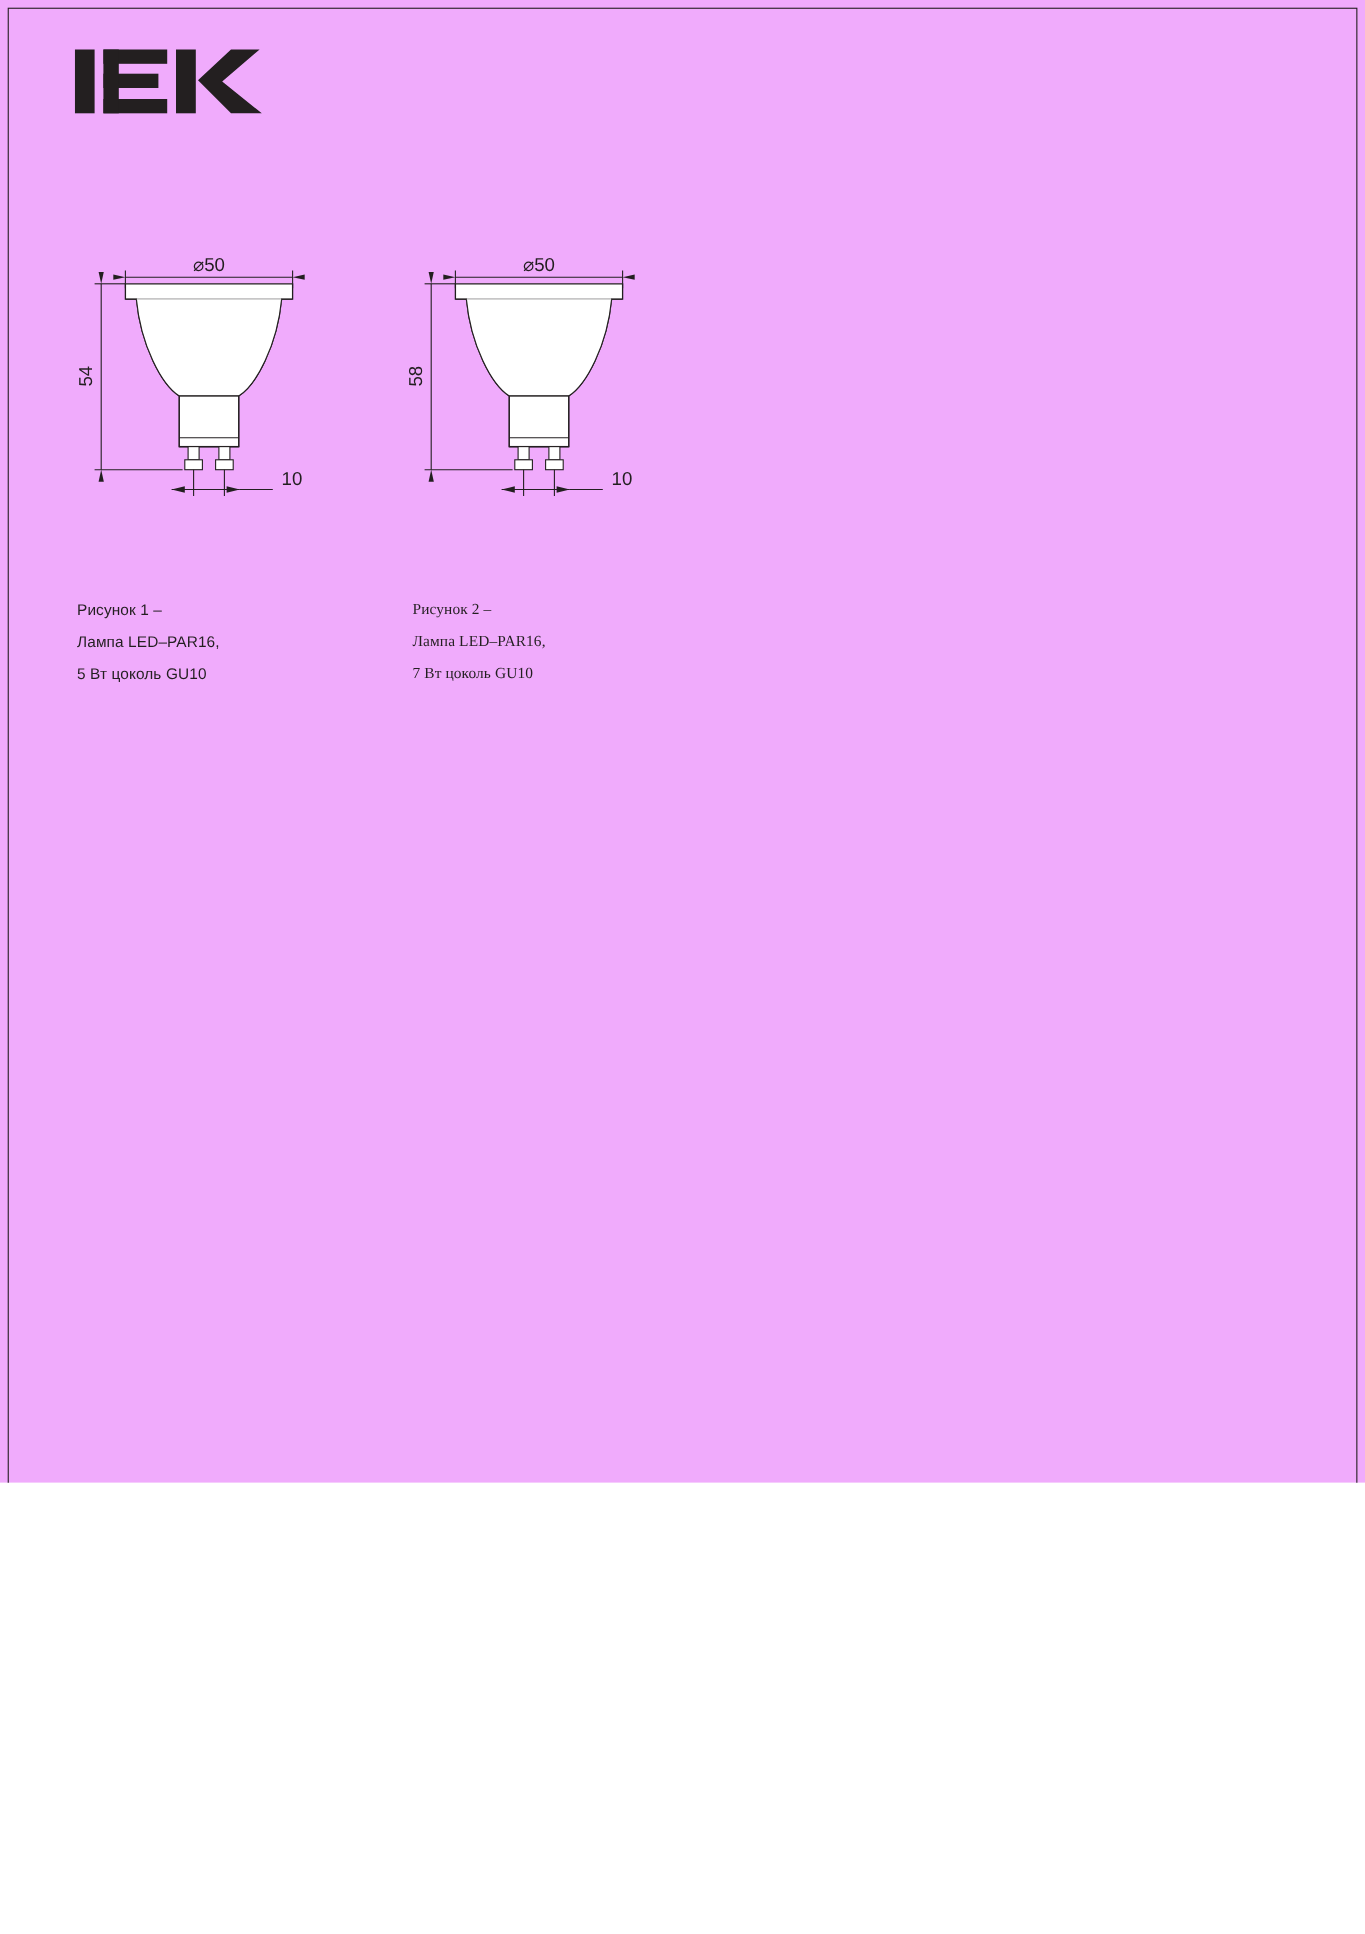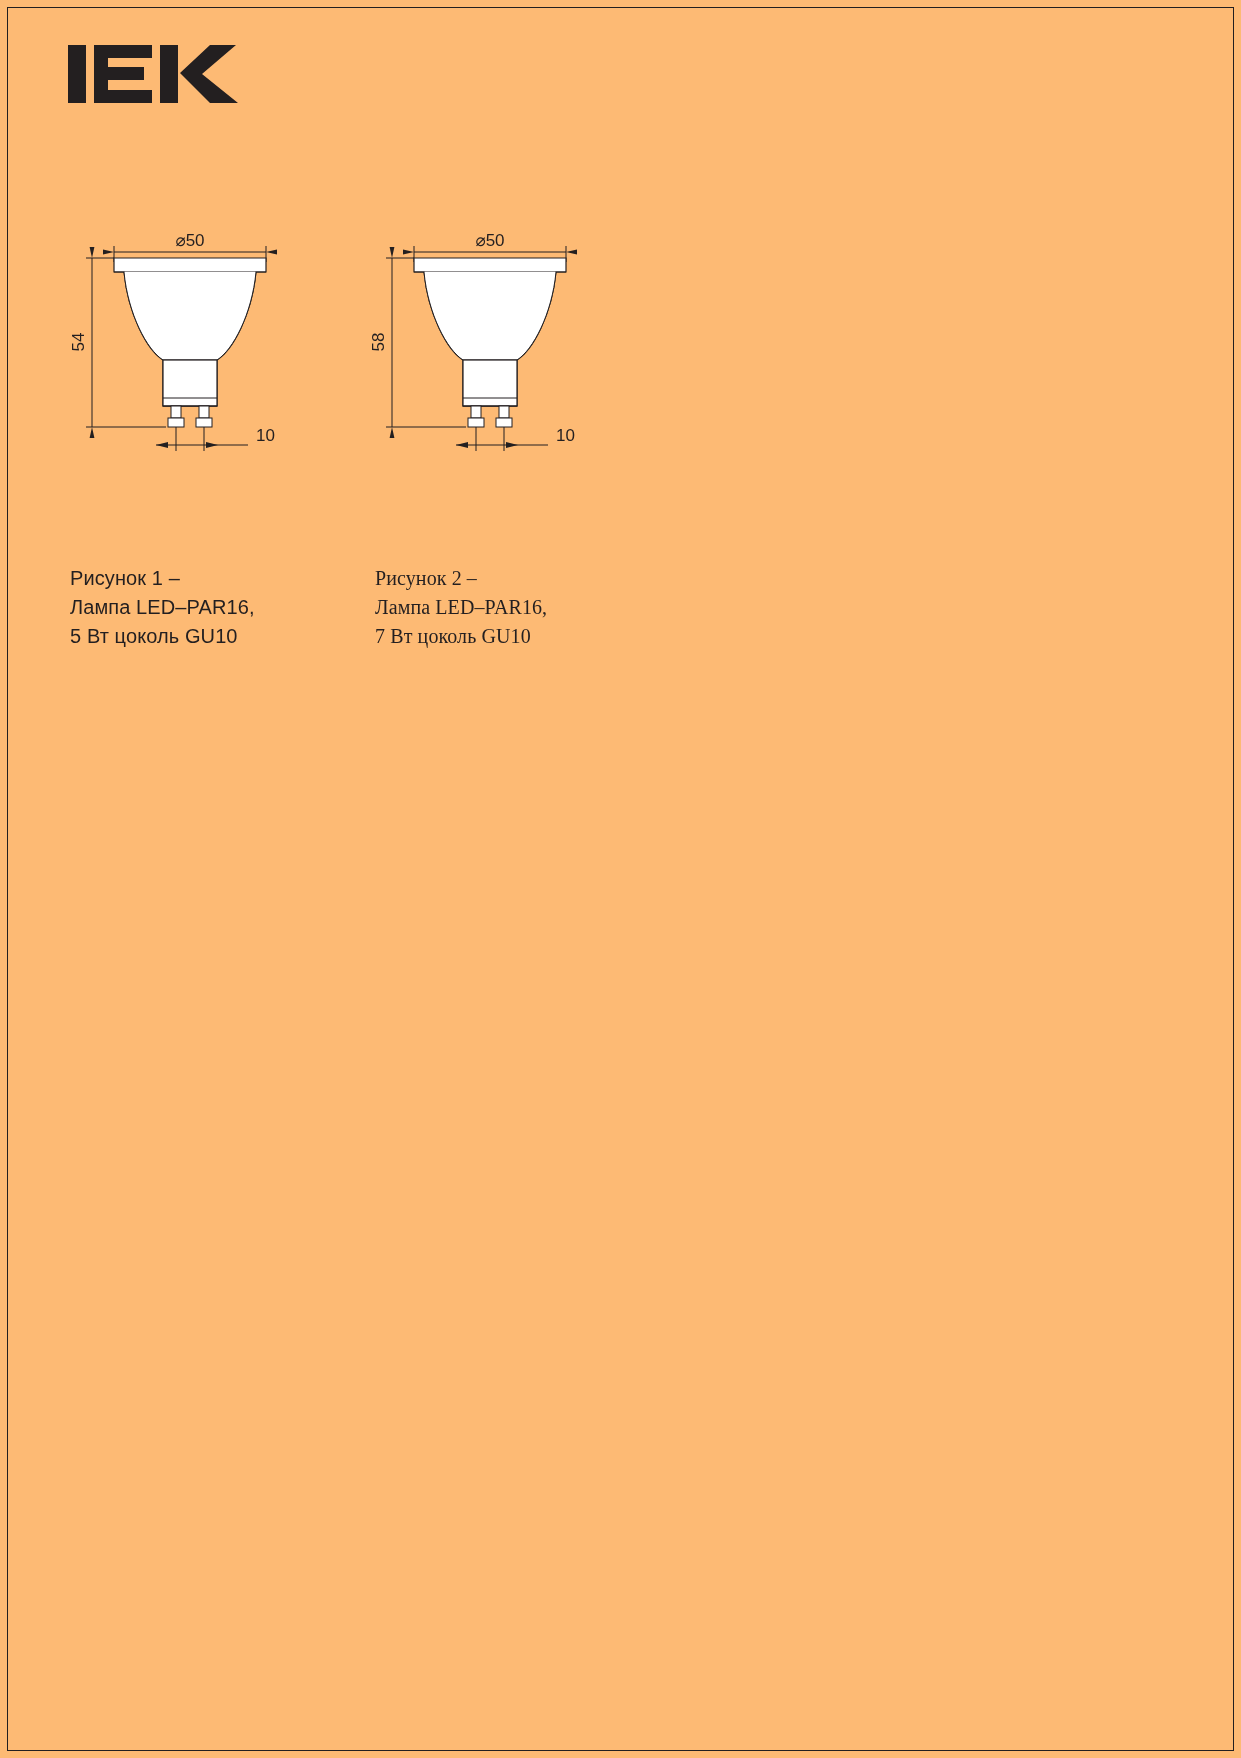--- a/index.html
+++ b/index.html
@@ -6,22 +6,22 @@
     margin: 0;
     padding: 0;
     background: #ffffff;
   }
   body {
     font-family: "Liberation Sans", sans-serif;
   }
   #page {
     position: relative;
     width: 1241px;
-    height: 1758px;
-    background: #fdba74;
+    height: 1348px;
+    background: #f0abfc;
     box-sizing: border-box;
   }
   .page-border {
     position: absolute;
     left: 7px;
     top: 7px;
     width: 1227px;
     height: 1744px;
     border: 1px solid #231f20;
     box-sizing: border-box;
@@ -41,26 +41,25 @@
     width: 100%;
     height: 470px;
   }
   .figure {
     position: absolute;
     top: 0;
   }
   .figure-1 { left: 70px; }
   .figure-2 { left: 370px; }
   .caption {
-    font-size: 20px;
+    font-size: 14px;
     line-height: 29px;
     color: #231f20;
     white-space: pre-line;
     letter-spacing: 0.1px;
-    margin-top: 24px;
   }
   .caption-1 {
     position: absolute;
     left: 70px;
     top: 330px;
   }
   .caption-2 {
     position: absolute;
     left: 375px;
     top: 330px;

